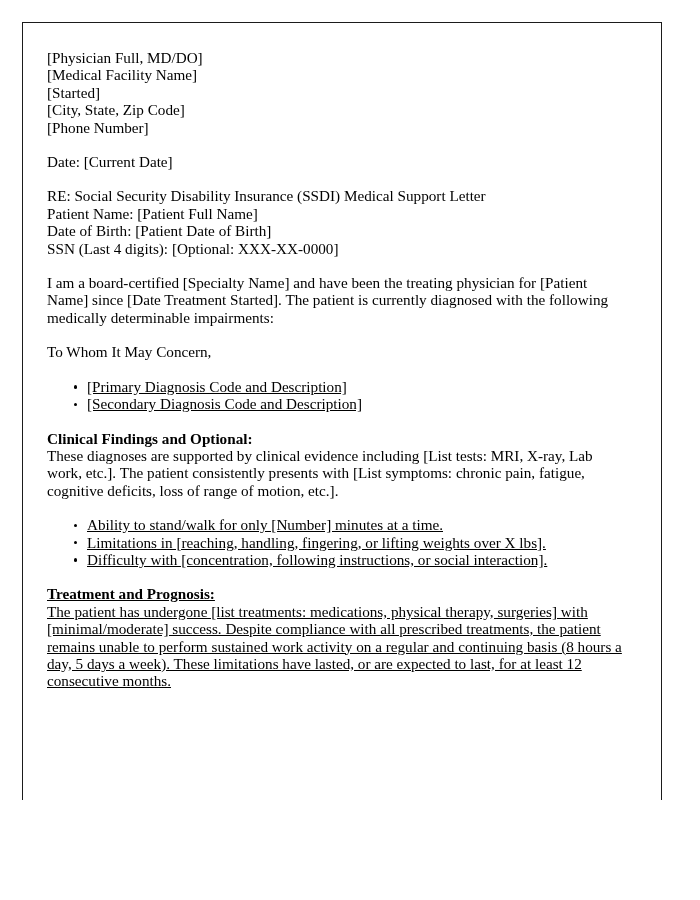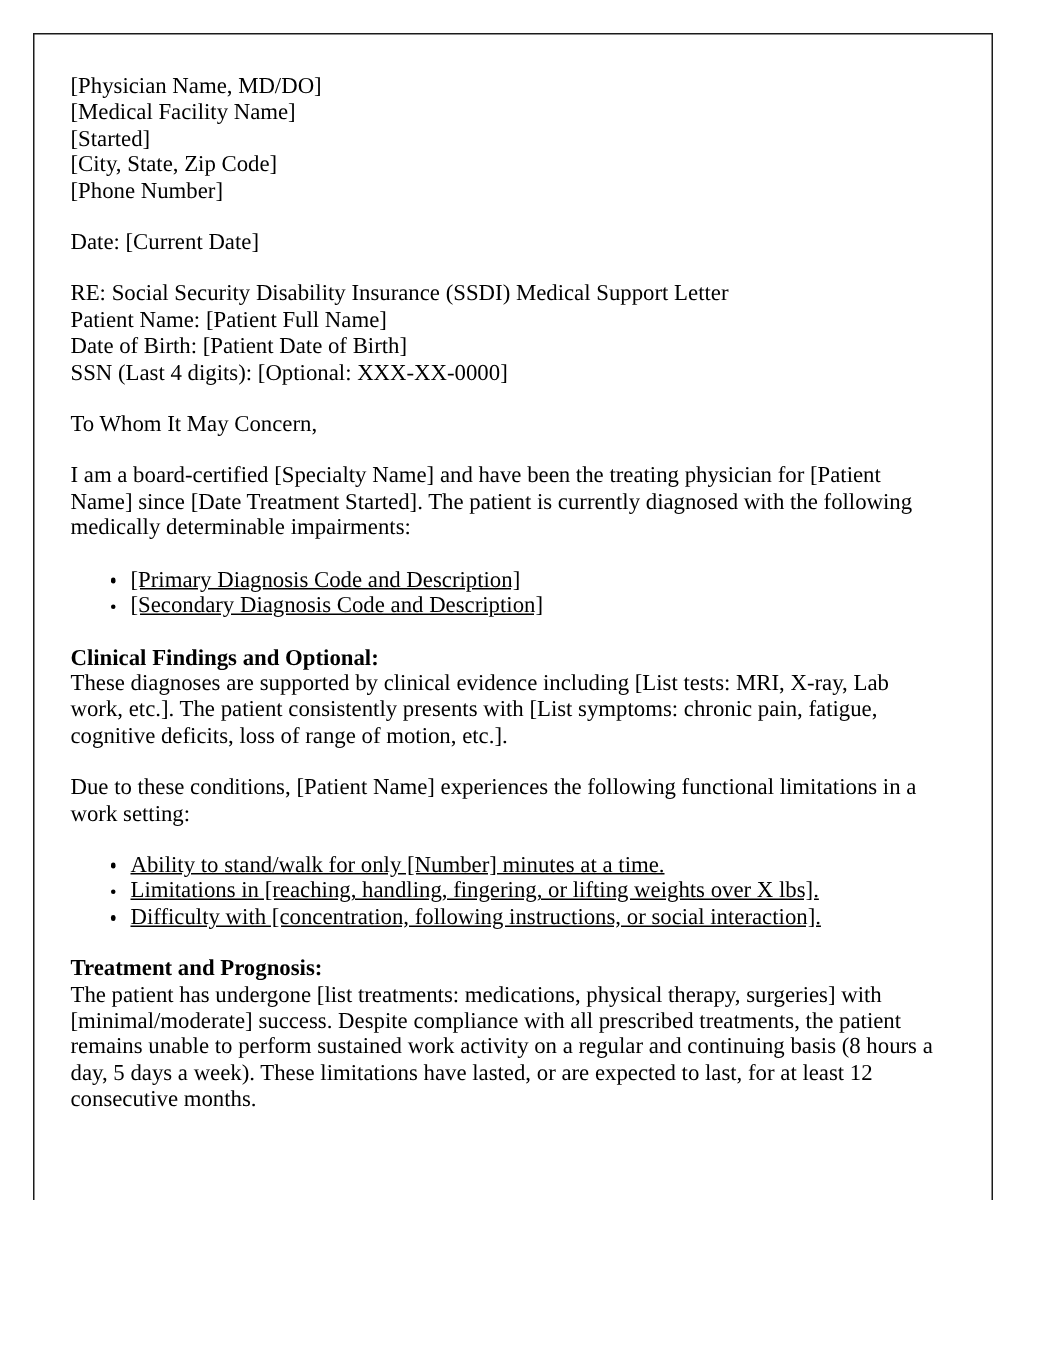--- a/index.html
+++ b/index.html
@@ -38,20 +38,21 @@
     width: 578px;
     font-size: 15.2px;
     line-height: 17.4px;
   }
 
   .block {
     margin: 0 0 17px 0;
   }
   .block:last-child {
     margin-bottom: 16px;
+    text-decoration: underline;
   }
   .line {
     white-space: pre;
   }
   .para {
     margin: 0;
     text-align: left;
   }
   .heading {
     font-weight: bold;
@@ -81,58 +82,57 @@
     background: #000000;
   }
 </style>
 </head>
 <body>
 
 <div class="page-sheet">
   <div class="doc-body">
 
     <div class="block">
-      <div class="line">[Physician Name, MD/DO]</div>
+      <div class="line">[Physician Full, MD/DO]</div>
       <div class="line">[Medical Facility Name]</div>
       <div class="line">[Started]</div>
       <div class="line">[City, State, Zip Code]</div>
       <div class="line">[Phone Number]</div>
     </div>
 
     <div class="block">
       <div class="line">Date: [Current Date]</div>
     </div>
 
     <div class="block">
       <div class="line">RE: Social Security Disability Insurance (SSDI) Medical Support Letter</div>
       <div class="line">Patient Name: [Patient Full Name]</div>
       <div class="line">Date of Birth: [Patient Date of Birth]</div>
       <div class="line">SSN (Last 4 digits): [Optional: XXX-XX-0000]</div>
     </div>
 
     <div class="block">
-      <div class="line">To Whom It May Concern,</div>
+      <p class="para">I am a board-certified [Specialty Name] and have been the treating physician for [Patient Name] since [Date Treatment Started]. The patient is currently diagnosed with the following medically determinable impairments:</p>
     </div>
 
     <div class="block">
-      <p class="para">I am a board-certified [Specialty Name] and have been the treating physician for [Patient Name] since [Date Treatment Started]. The patient is currently diagnosed with the following medically determinable impairments:</p>
+      <div class="line">To Whom It May Concern,</div>
     </div>
 
     <ul class="bullets">
       <li>[Primary Diagnosis Code and Description]</li>
       <li>[Secondary Diagnosis Code and Description]</li>
     </ul>
 
     <div class="block">
       <p class="heading">Clinical Findings and Optional:</p>
       <p class="para">These diagnoses are supported by clinical evidence including [List tests: MRI, X-ray, Lab work, etc.]. The patient consistently presents with [List symptoms: chronic pain, fatigue, cognitive deficits, loss of range of motion, etc.].</p>
     </div>
 
     <div class="block">
-      <p class="para">Due to these conditions, [Patient Name] experiences the following functional limitations in a work setting:</p>
     </div>
 
     <ul class="bullets">
       <li>Ability to stand/walk for only [Number] minutes at a time.</li>
       <li>Limitations in [reaching, handling, fingering, or lifting weights over X lbs].</li>
       <li>Difficulty with [concentration, following instructions, or social interaction].</li>
     </ul>
 
     <div class="block">
       <p class="heading">Treatment and Prognosis:</p>

